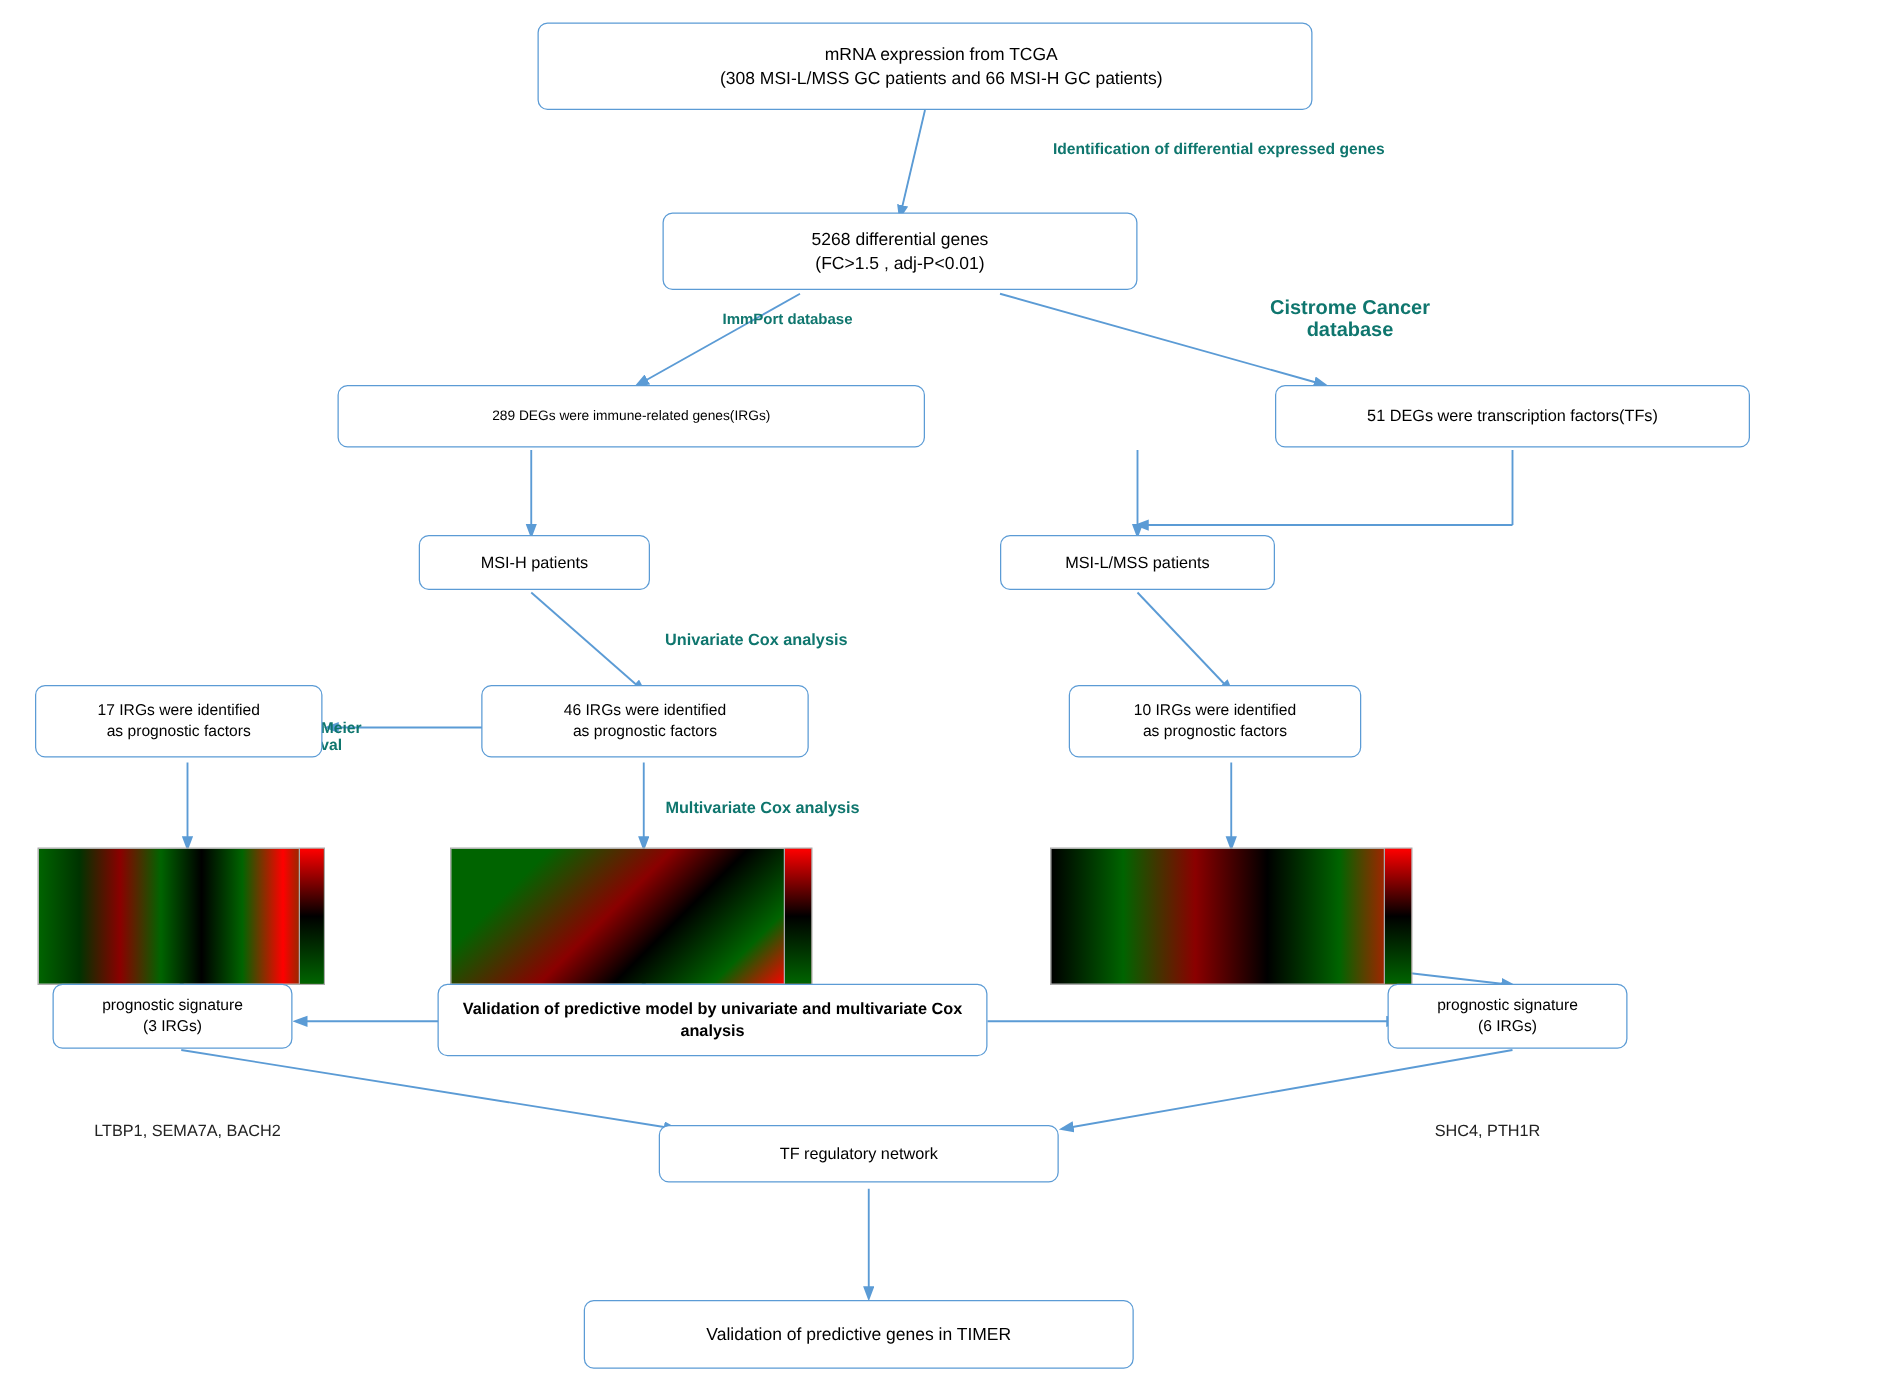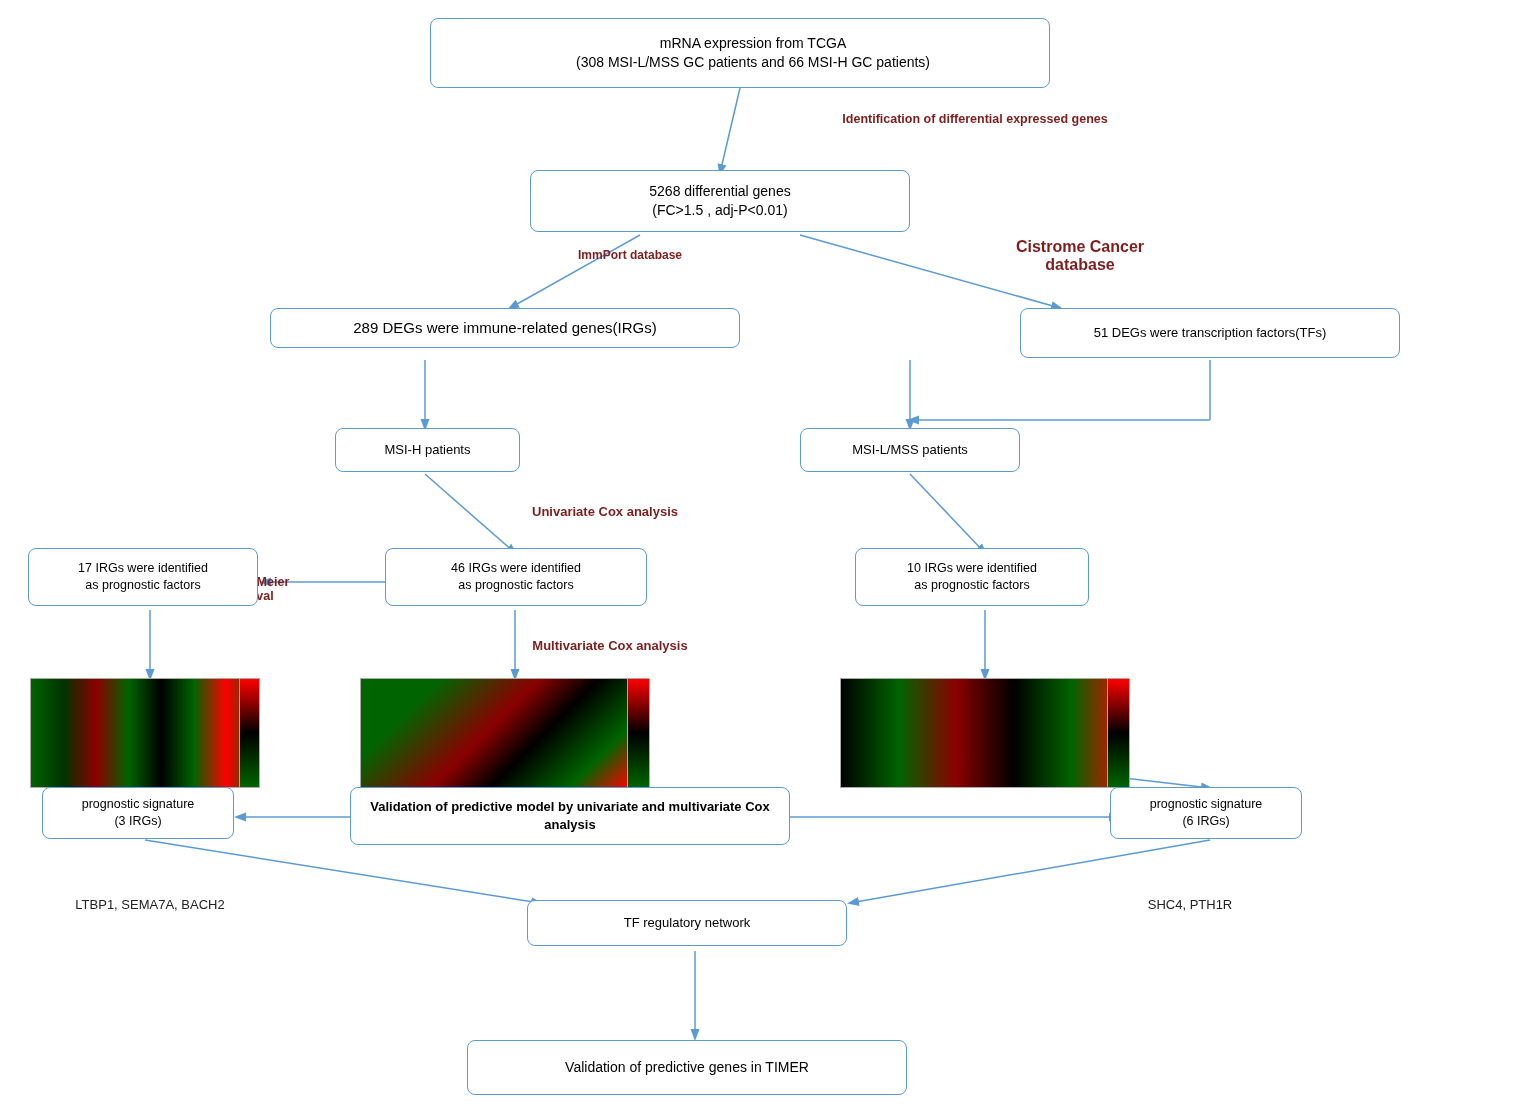--- a/index.html
+++ b/index.html
@@ -33,21 +33,21 @@
       position: absolute;
       top: 0; left: 0;
       width: 1515px;
       height: 1112px;
       pointer-events: none;
     }
     .label-text {
       position: absolute;
       font-size: 12.5px;
       font-weight: bold;
-      color: #7f1d1d;
+      color: #0f766e;
       text-align: center;
     }
     .static-text {
       position: absolute;
       font-size: 13px;
       color: #222;
       text-align: center;
     }
     .heatmap {
       position: absolute;
@@ -119,21 +119,21 @@
   <div class="box" style="left:530px;top:170px;width:380px;height:62px;font-size:14px;">
     <span style="white-space:pre-line;">5268 differential genes
 (FC&gt;1.5 , adj-P&lt;0.01)</span>
   </div>
 
   <div class="label-text" style="left:565px;top:248px;width:130px;font-size:12px;font-weight:bold;">ImmPort database</div>
 
   <div class="label-text" style="left:1000px;top:238px;width:160px;font-size:16px;font-weight:bold;white-space:pre-line;">Cistrome Cancer
 database</div>
 
-  <div class="box" style="left:270px;top:308px;width:470px;height:40px;font-size:15px;">
+  <div class="box" style="left:270px;top:308px;width:470px;height:50px;font-size:11px;">
     <span>289 DEGs were immune-related genes(IRGs)</span>
   </div>
 
   <div class="box" style="left:1020px;top:308px;width:380px;height:50px;font-size:13px;">
     <span>51 DEGs  were transcription factors(TFs)</span>
   </div>
 
   <div class="label-text" style="left:490px;top:504px;width:230px;font-size:13px;">Univariate Cox analysis</div>
 
   <div class="box" style="left:335px;top:428px;width:185px;height:44px;font-size:13px;">

